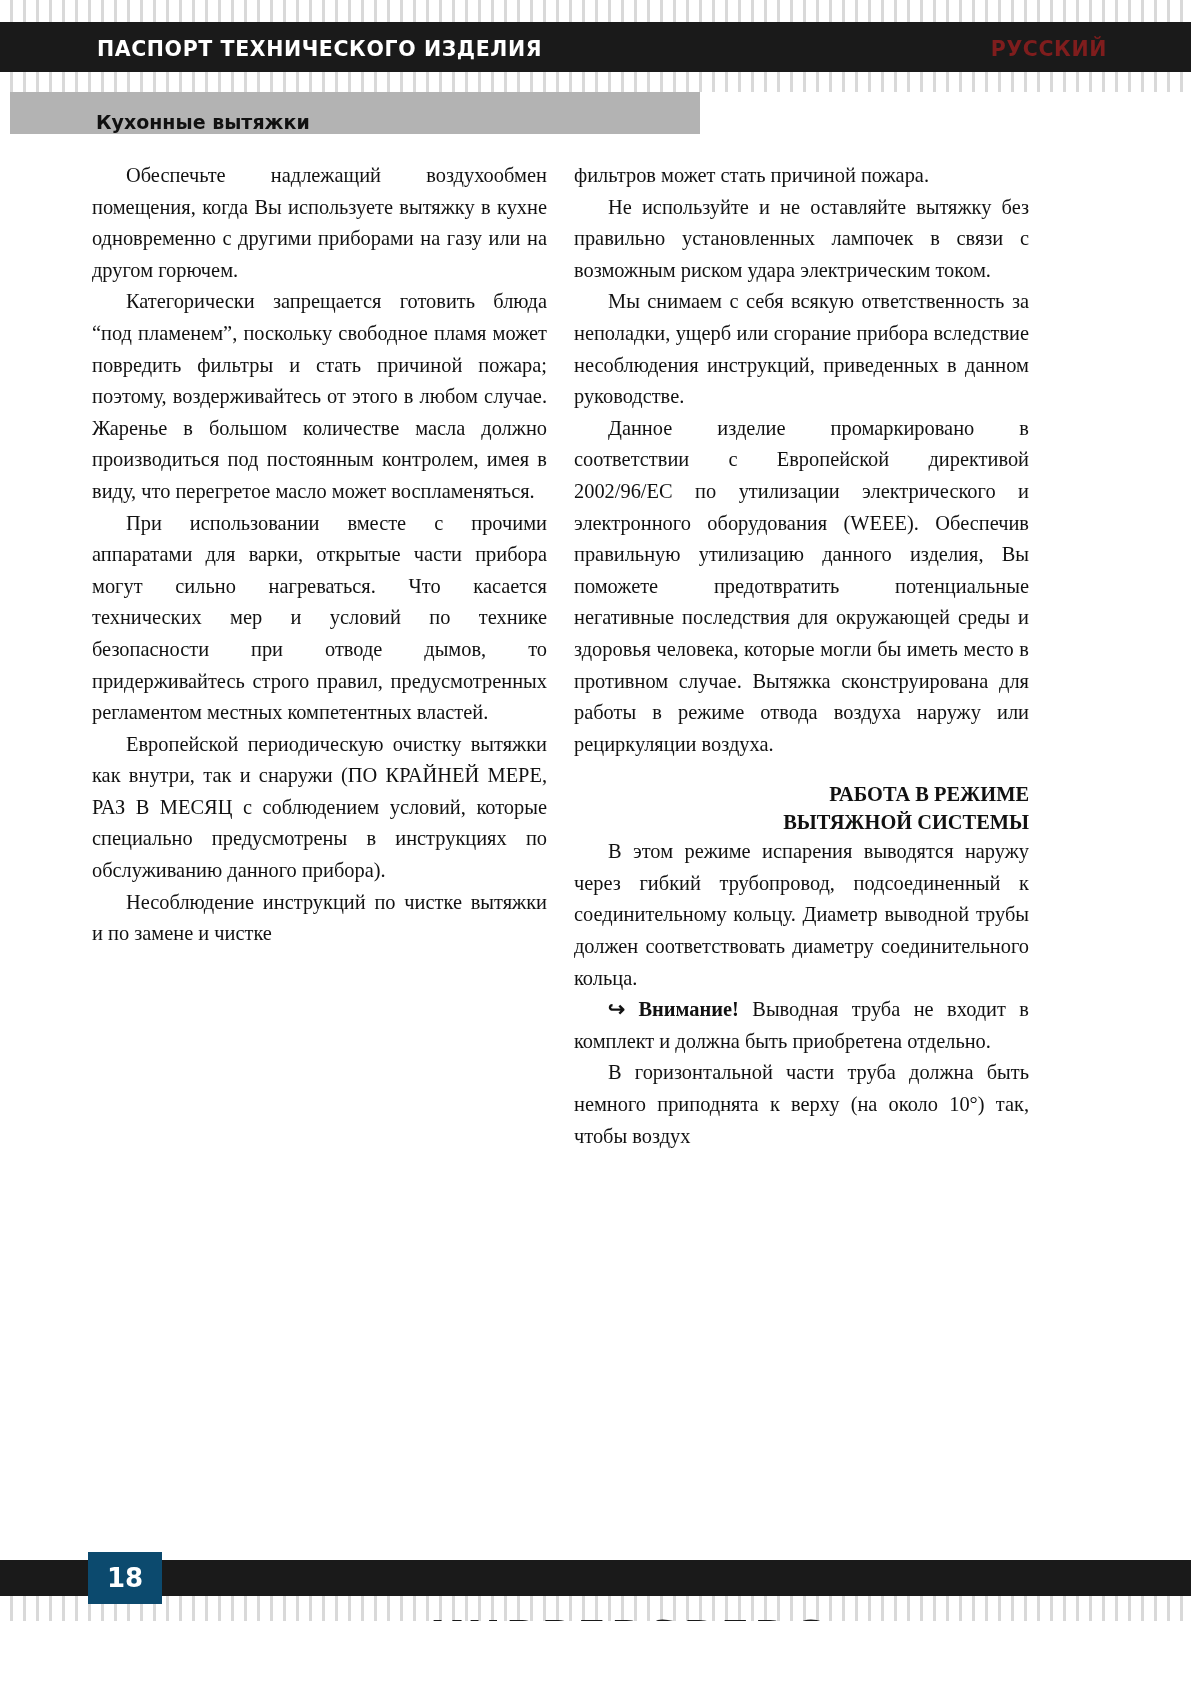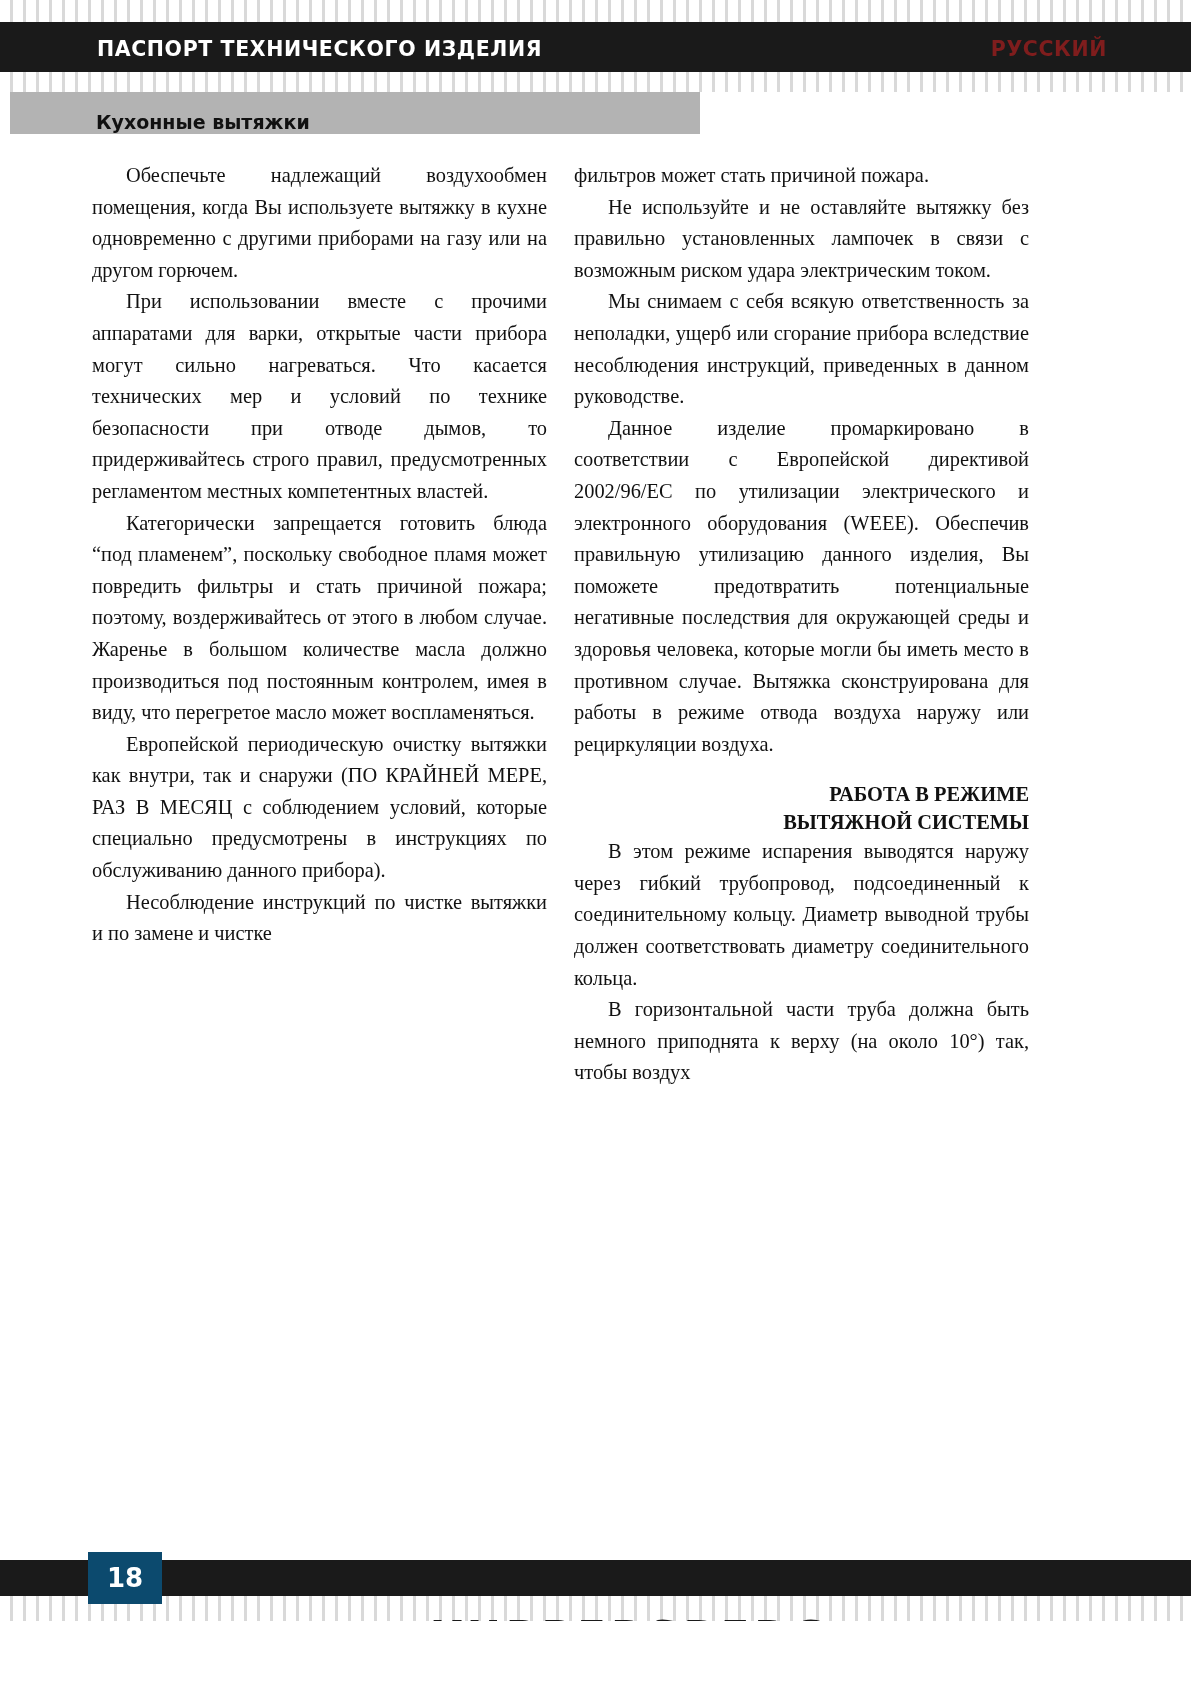--- a/index.html
+++ b/index.html
@@ -172,37 +172,41 @@
   <div class="header-title">ПАСПОРТ ТЕХНИЧЕСКОГО ИЗДЕЛИЯ</div>
   <div class="header-lang">РУССКИЙ</div>
 
   <div class="subheader-bar"></div>
   <div class="subheader-title">Кухонные вытяжки</div>
 
   <div class="columns">
 
     <div class="col col-left">
       <p>Обеспечьте надлежащий воздухообмен помещения, когда Вы используете вытяжку в кухне одновременно с другими приборами на газу или на другом горючем.</p>
+      <p>Категорически запрещается готовить блюда “под пламенем”, поскольку свободное пламя может повредить фильтры и стать причиной пожара; поэтому, воздерживайтесь от этого в любом случае. Жаренье в большом количестве масла должно производиться под постоянным контролем, имея в виду, что перегретое масло может воспламеняться.</p>
       <p>При использовании вместе с прочими аппаратами для варки, открытые части прибора могут сильно нагреваться. Что касается технических мер и условий по технике безопасности при отводе дымов, то придерживайтесь строго правил, предусмотренных регламентом местных компетентных властей.</p>
-      <p>Категорически запрещается готовить блюда “под пламенем”, поскольку свободное пламя может повредить фильтры и стать причиной пожара; поэтому, воздерживайтесь от этого в любом случае. Жаренье в большом количестве масла должно производиться под постоянным контролем, имея в виду, что перегретое масло может воспламеняться.</p>
       <p>Европейской периодическую очистку вытяжки как внутри, так и снаружи (ПО КРАЙНЕЙ МЕРЕ, РАЗ В МЕСЯЦ с соблюдением условий, которые специально предусмотрены в инструкциях по обслуживанию данного прибора).</p>
       <p>Несоблюдение инструкций по чистке вытяжки и по замене и чистке</p>
     </div>
 
     <div class="col col-right">
       <p class="noindent">фильтров может стать причиной пожара.</p>
       <p>Не используйте и не оставляйте вытяжку без правильно установленных лампочек в связи с возможным риском удара электрическим током.</p>
       <p>Мы снимаем с себя всякую ответственность за неполадки, ущерб или сгорание прибора вследствие несоблюдения инструкций, приведенных в данном руководстве.</p>
       <p>Данное изделие промаркировано в соответствии с Европейской директивой 2002/96/EC по утилизации электрического и электронного оборудования (WEEE). Обеспечив правильную утилизацию данного изделия, Вы поможете предотвратить потенциальные негативные последствия для окружающей среды и здоровья человека, которые могли бы иметь место в противном случае. Вытяжка сконструирована для работы в режиме отвода воздуха наружу или рециркуляции воздуха.</p>
 
       <h2 class="section-title" style="white-space: pre-line;">РАБОТА В РЕЖИМЕ
 ВЫТЯЖНОЙ СИСТЕМЫ</h2>
 
       <p>В этом режиме испарения выводятся наружу через гибкий трубопровод, подсоединенный к соединительному кольцу. Диаметр выводной трубы должен соответствовать диаметру соединительного кольца.</p>
 
+      <p>
+        <span class="attn-marker">↪</span>
+        <span class="attn-word">Внимание!</span><span> Выводная труба не входит в комплект и должна быть приобретена отдельно.</span>
+      </p>
 
       <p>В горизонтальной части труба должна быть немного приподнята к верху (на около 10°) так, чтобы воздух</p>
     </div>
 
   </div>
 
   <div class="footer-bar"></div>
   <div class="page-number-box">18</div>
   <div class="brand">KUPPERSBERG</div>
 

